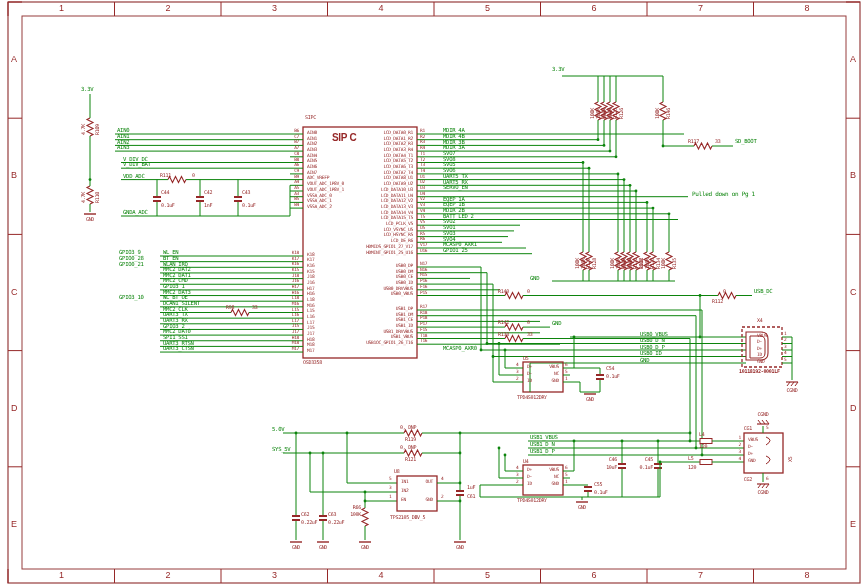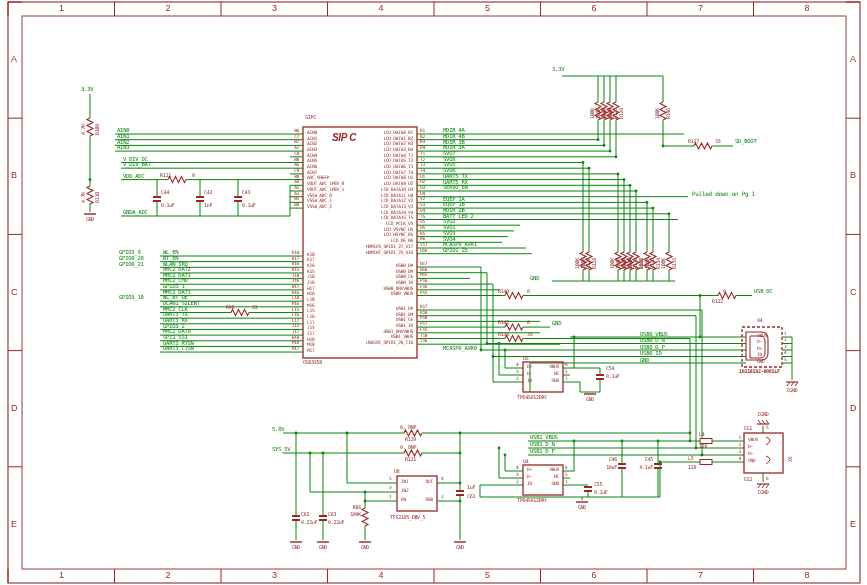--- a/index.html
+++ b/index.html
@@ -361,21 +361,21 @@
       <rect x="456" y="490" width="8" height="2" fill="#962828"></rect>
       <rect x="456" y="494" width="8" height="2" fill="#962828"></rect>
       <line x1="460" y1="496" x2="460" y2="540" stroke="#0c840c" stroke-width="1"></line>
       <line x1="454" y1="542" x2="466" y2="542" stroke="#962828" stroke-width="1.4"></line>
       <circle cx="460" cy="433" r="1.4" fill="#0c840c"></circle>
       <circle cx="460" cy="453" r="1.4" fill="#0c840c"></circle>
       <circle cx="460" cy="483" r="1.4" fill="#0c840c"></circle>
       <circle cx="460" cy="501" r="1.4" fill="#0c840c"></circle>
     </svg>
   <div id="labels">
-    <div class="t ttl" style="left:332px;top:133px;font-style:italic;">SIP C</div>
+    <div class="t ttl" style="left:332px;top:133px;">SIP C</div>
     <div class="t pt" style="left:305px;top:115px;">SIPC</div>
     <div class="t pt" style="left:303px;top:360px;">OSD3358</div>
     <div class="t nt" style="left:754px;top:289px;">USB_DC</div>
     <div class="t nt" style="left:735px;top:139px;">SD_BOOT</div>
     <div class="t nt" style="left:692px;top:191px;font-size:6px;">Pulled down on Pg 1</div>
   <div class="t frm c" style="left: 61.25px; top: 4px;">1</div>
       <div class="t frm c" style="left: 61.25px; top: 571px;">1</div>
       <div class="t frm c" style="left: 167.75px; top: 4px;">2</div>
       <div class="t frm c" style="left: 167.75px; top: 571px;">2</div>
       <div class="t frm c" style="left: 274.25px; top: 4px;">3</div>

